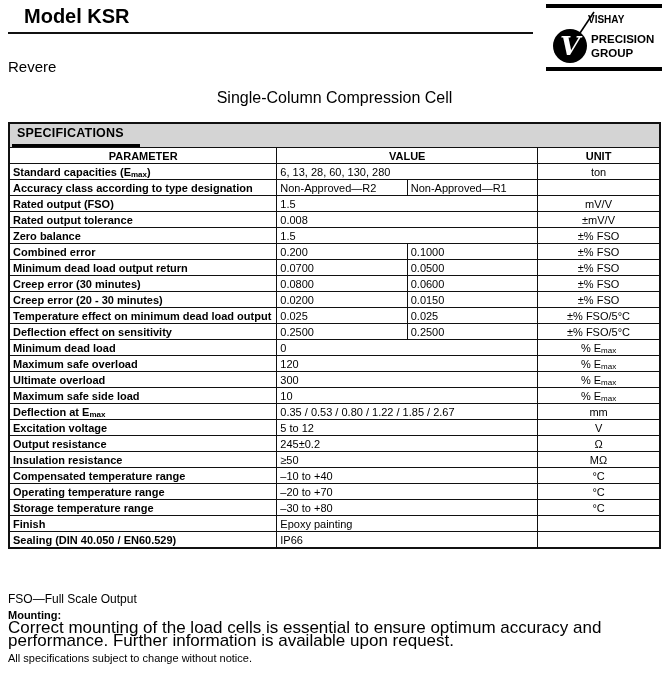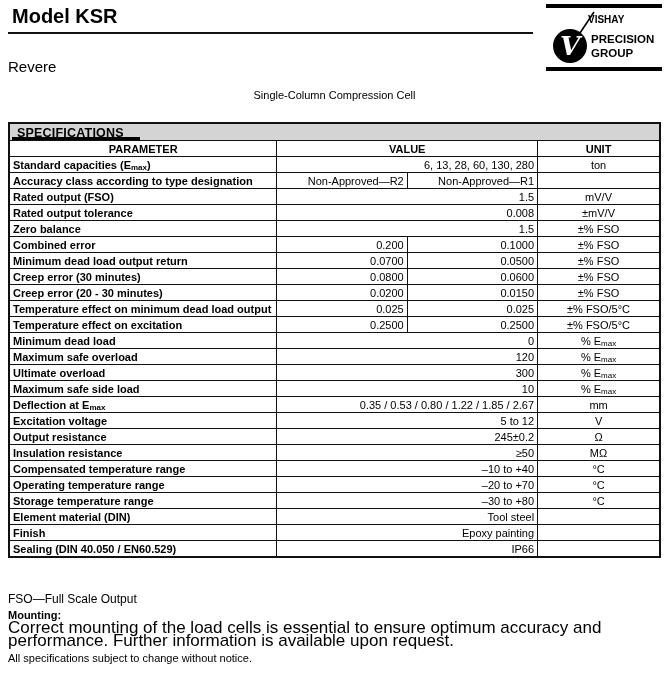--- a/index.html
+++ b/index.html
@@ -6,56 +6,56 @@
   body {
     width:669px; height:676px; position:relative;
     font-family:"Liberation Sans","DejaVu Sans",sans-serif;
     color:#000;
     -webkit-font-smoothing:antialiased;
   }
   .page { position:absolute; inset:0; }
 
   
   .title-block { position:absolute; left:8px; top:5px; width:525px; }
-  .model-title { font-size:20px; font-weight:bold; margin:0 0 4px 4px; }
+  .model-title { font-size:20px; font-weight:bold; margin:0 0 4px 16px; }
   .title-rule { border:0; border-top:2px solid #111; margin:0; }
   .brand-name { font-size:15px; margin-top:24px; }
 
   .logo { position:absolute; left:546px; top:4px; width:116px; height:69px; }
 
   .subtitle {
     position:absolute; top:89px; left:0; width:669px;
-    text-align:center; font-size:11px;
+    text-align:center; font-size:16px;
   }
 
   
   table.spec {
     position:absolute; top:122px; left:8px; width:653px;
     border-collapse:collapse; table-layout:fixed;
     font-size:11px; border:2px solid #111;
   }
   table.spec td, table.spec th {
     border:1px solid #111; height:15px; line-height:14px;
     padding:0 3px; overflow:hidden; white-space:nowrap;
   }
   th.spec-bar {
     background:#d4d4d4; text-align:left; height:18px;
     position:relative; padding:0;
   }
   .spec-title {
     display:inline-block; font-weight:bold; font-size:12.5px;
-    padding:2px 0 0 4px; letter-spacing:0.2px;
+    padding:2px 0 7px 4px; letter-spacing:0.2px;
   }
   th.spec-bar::after {
     content:""; position:absolute; left:2px; bottom:0;
     width:128px; height:3px; background:#000;
   }
   th.col-h { text-align:center; font-weight:bold; background:#fff; }
   td.p { text-align:left; font-weight:bold; }
-  td.v { text-align:right; }
+  td.v { text-align:left; }
   td.u { text-align:center; }
   sub.sb { font-size:8px; line-height:0; vertical-align:baseline; position:relative; top:1px; }
 
   
   .fso-note        { position:absolute; top:592px; left:8px;  font-size:12px; }
   .mounting-label  { position:absolute; top:609px; left:8px;  font-size:11px; font-weight:bold; }
   .mounting-text   { position:absolute; top:621px; left:8px;  width:648px; font-size:17px; line-height:13px; }
   .disclaimer      { position:absolute; top:652px; left:8px;  font-size:11px; }
 </style>
 </head>
@@ -154,21 +154,21 @@
           <td class="v">0.0150</td>
           <td class="u">±% FSO</td>
         </tr>
         <tr>
           <td class="p">Temperature effect on minimum dead load output</td>
           <td class="v">0.025</td>
           <td class="v">0.025</td>
           <td class="u">±% FSO/5°C</td>
         </tr>
         <tr>
-          <td class="p">Temperature effect on excitation</td>
+          <td class="p">Deflection effect on sensitivity</td>
           <td class="v">0.2500</td>
           <td class="v">0.2500</td>
           <td class="u">±% FSO/5°C</td>
         </tr>
         <tr>
           <td class="p">Minimum dead load</td>
           <td class="v" colspan="2">0</td>
           <td class="u">% E<sub class="sb">max</sub></td>
         </tr>
         <tr>
@@ -213,25 +213,20 @@
         </tr>
         <tr>
           <td class="p">Operating temperature range</td>
           <td class="v" colspan="2">–20 to +70</td>
           <td class="u">°C</td>
         </tr>
         <tr>
           <td class="p">Storage temperature range</td>
           <td class="v" colspan="2">–30 to +80</td>
           <td class="u">°C</td>
-        </tr>
-        <tr>
-          <td class="p">Element material (DIN)</td>
-          <td class="v" colspan="2">Tool steel</td>
-          <td class="u"></td>
         </tr>
         <tr>
           <td class="p">Finish</td>
           <td class="v" colspan="2">Epoxy painting</td>
           <td class="u"></td>
         </tr>
         <tr>
           <td class="p">Sealing (DIN 40.050 / EN60.529)</td>
           <td class="v" colspan="2">IP66</td>
           <td class="u"></td>

